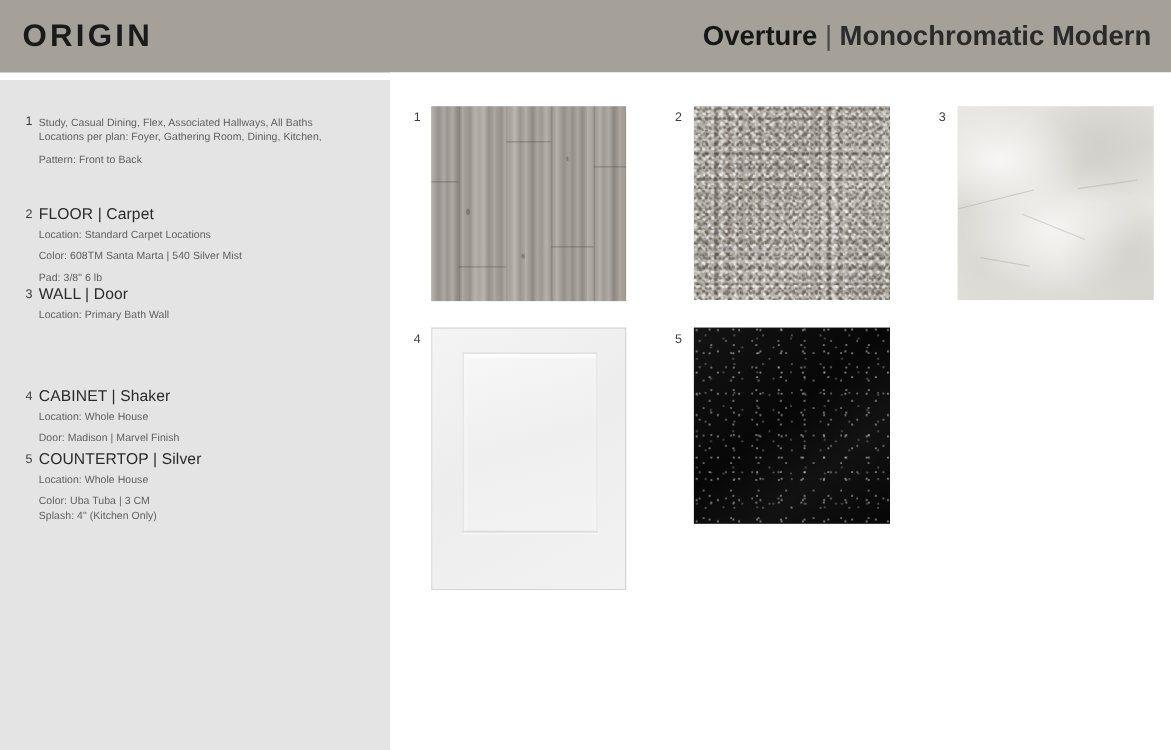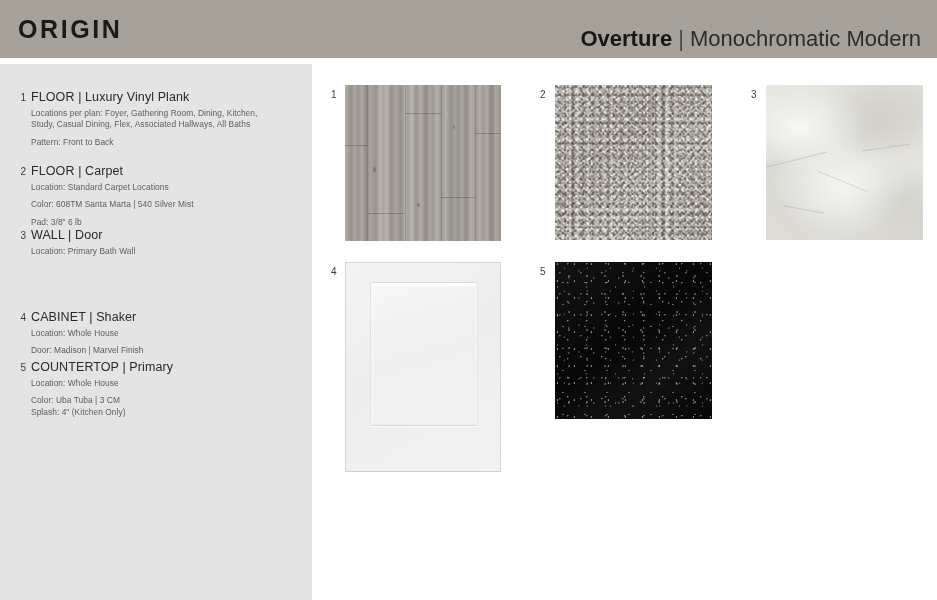--- a/index.html
+++ b/index.html
@@ -33,40 +33,40 @@
     font-size: 25px;
     font-weight: bold;
     letter-spacing: 2.6px;
     color: #1a1a1a;
     line-height: 24px;
     white-space: nowrap;
   }
   #header-title-group {
     position: absolute;
     right: 16px;
-    top: 24px;
+    top: 14px;
     line-height: 30px;
     white-space: nowrap;
     display: flex;
     align-items: center;
   }
   #collection-name {
     font-size: 22px;
     font-weight: bold;
     color: #171717;
   }
   #title-divider {
     font-size: 22px;
     font-weight: 300;
     color: #4a4a48;
     margin: 0 6px;
   }
   #collection-subtitle {
     font-size: 22px;
-    font-weight: normal;
+    font-weight: bold;
     color: #2b2b2b;
   }
 
   
   #sidebar {
     position: absolute;
     left: 0;
     top: 64px;
     width: 312px;
     height: 536px;
@@ -294,24 +294,23 @@
     <span id="title-divider">|</span>
     <span id="collection-subtitle">Monochromatic Modern</span>
   </div>
 </div>
 
 <div id="sidebar">
 
   <div class="spec-item" style="top:26px;">
     <div class="spec-num">1</div>
     <div class="spec-body">
-      <div class="spec-title">FLOOR | Luxury Vinyl Plank</div>
-      <div class="spec-lines">
+      <div class="spec-lines">
+        <div class="spec-line">Study, Casual Dining, Flex, Associated Hallways,  All Baths</div>
         <div class="spec-line">Locations per plan: Foyer, Gathering Room, Dining, Kitchen,</div>
-        <div class="spec-line">Study, Casual Dining, Flex, Associated Hallways,  All Baths</div>
       </div>
       <div class="spec-gap"></div>
       <div class="spec-lines">
         <div class="spec-line">Pattern: Front to Back</div>
       </div>
     </div>
   </div>
 
   <div class="spec-item" style="top:100px;">
     <div class="spec-num">2</div>
@@ -352,21 +351,21 @@
       <div class="spec-gap"></div>
       <div class="spec-lines">
         <div class="spec-line">Door: Madison | Marvel Finish</div>
       </div>
     </div>
   </div>
 
   <div class="spec-item" style="top:296px;">
     <div class="spec-num">5</div>
     <div class="spec-body">
-      <div class="spec-title">COUNTERTOP | Primary</div>
+      <div class="spec-title">COUNTERTOP | Silver</div>
       <div class="spec-lines">
         <div class="spec-line">Location: Whole House</div>
       </div>
       <div class="spec-gap"></div>
       <div class="spec-lines">
         <div class="spec-line">Color: Uba Tuba | 3 CM</div>
         <div class="spec-line">Splash: 4" (Kitchen Only)</div>
       </div>
     </div>
   </div>

